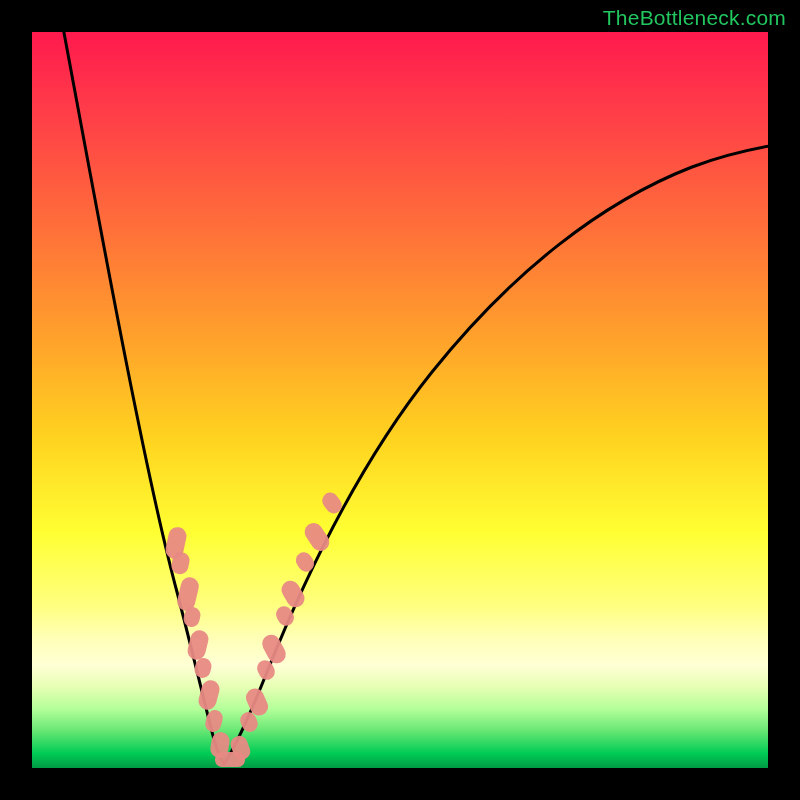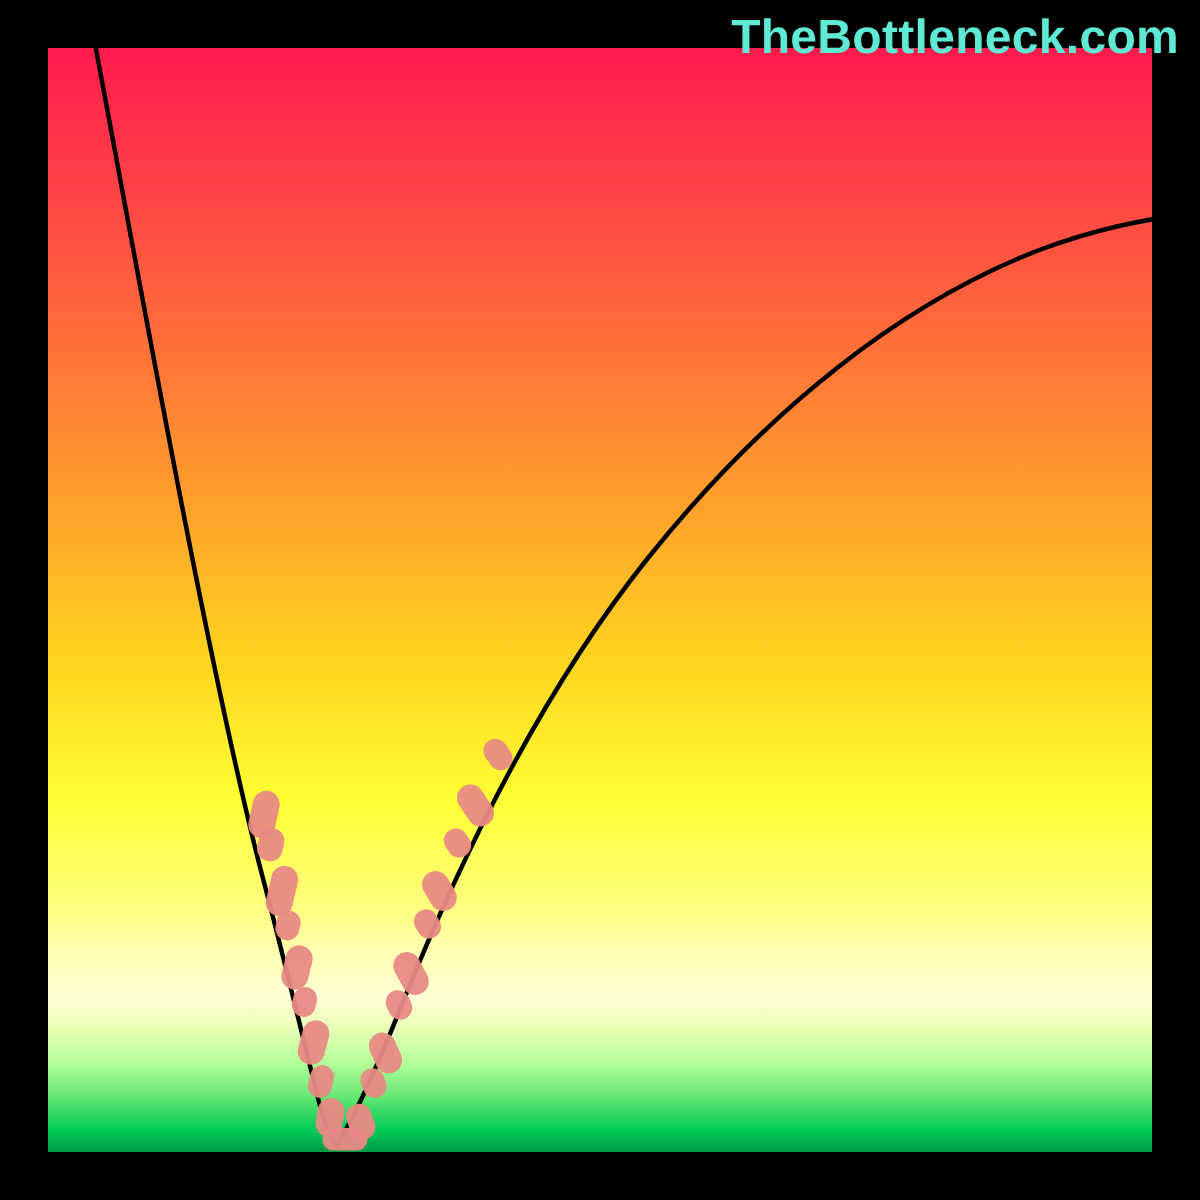--- a/index.html
+++ b/index.html
@@ -40,23 +40,23 @@
       #b3ff99 92%,
       #66e673 95%,
       #00cc55 98%,
       #009944 100%
     );
   }
   .watermark {
     position: absolute;
     top: 6px;
     right: 14px;
-    color: #5eead4;
-    font-size: 32px;
-    font-weight: 700;
+    color: #22c55e;
+    font-size: 21px;
+    font-weight: 400;
     letter-spacing: 0.2px;
   }
   svg.curves {
     position: absolute;
     left: 0;
     top: 0;
     width: 736px;
     height: 736px;
   }
   .curve {

